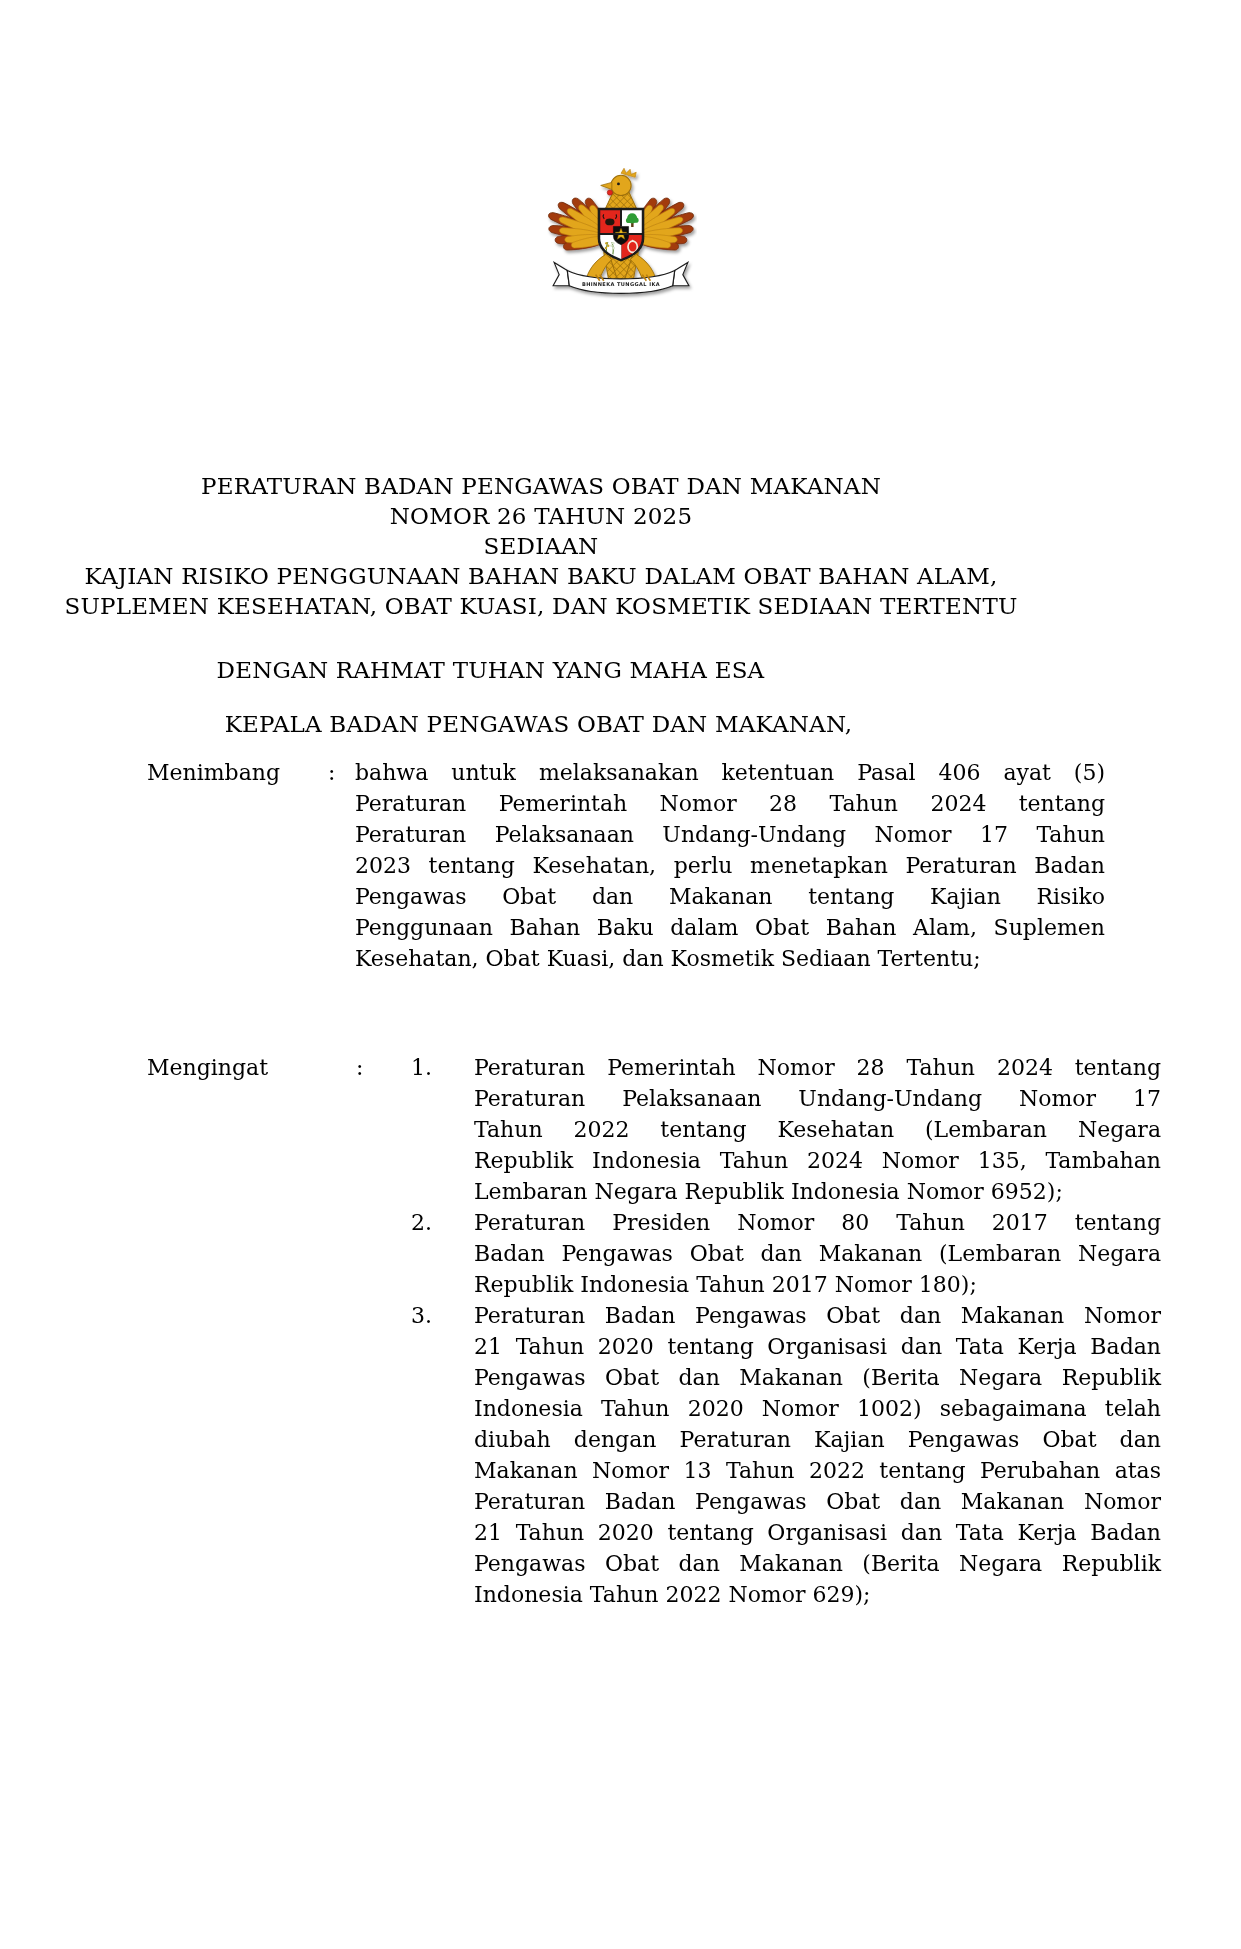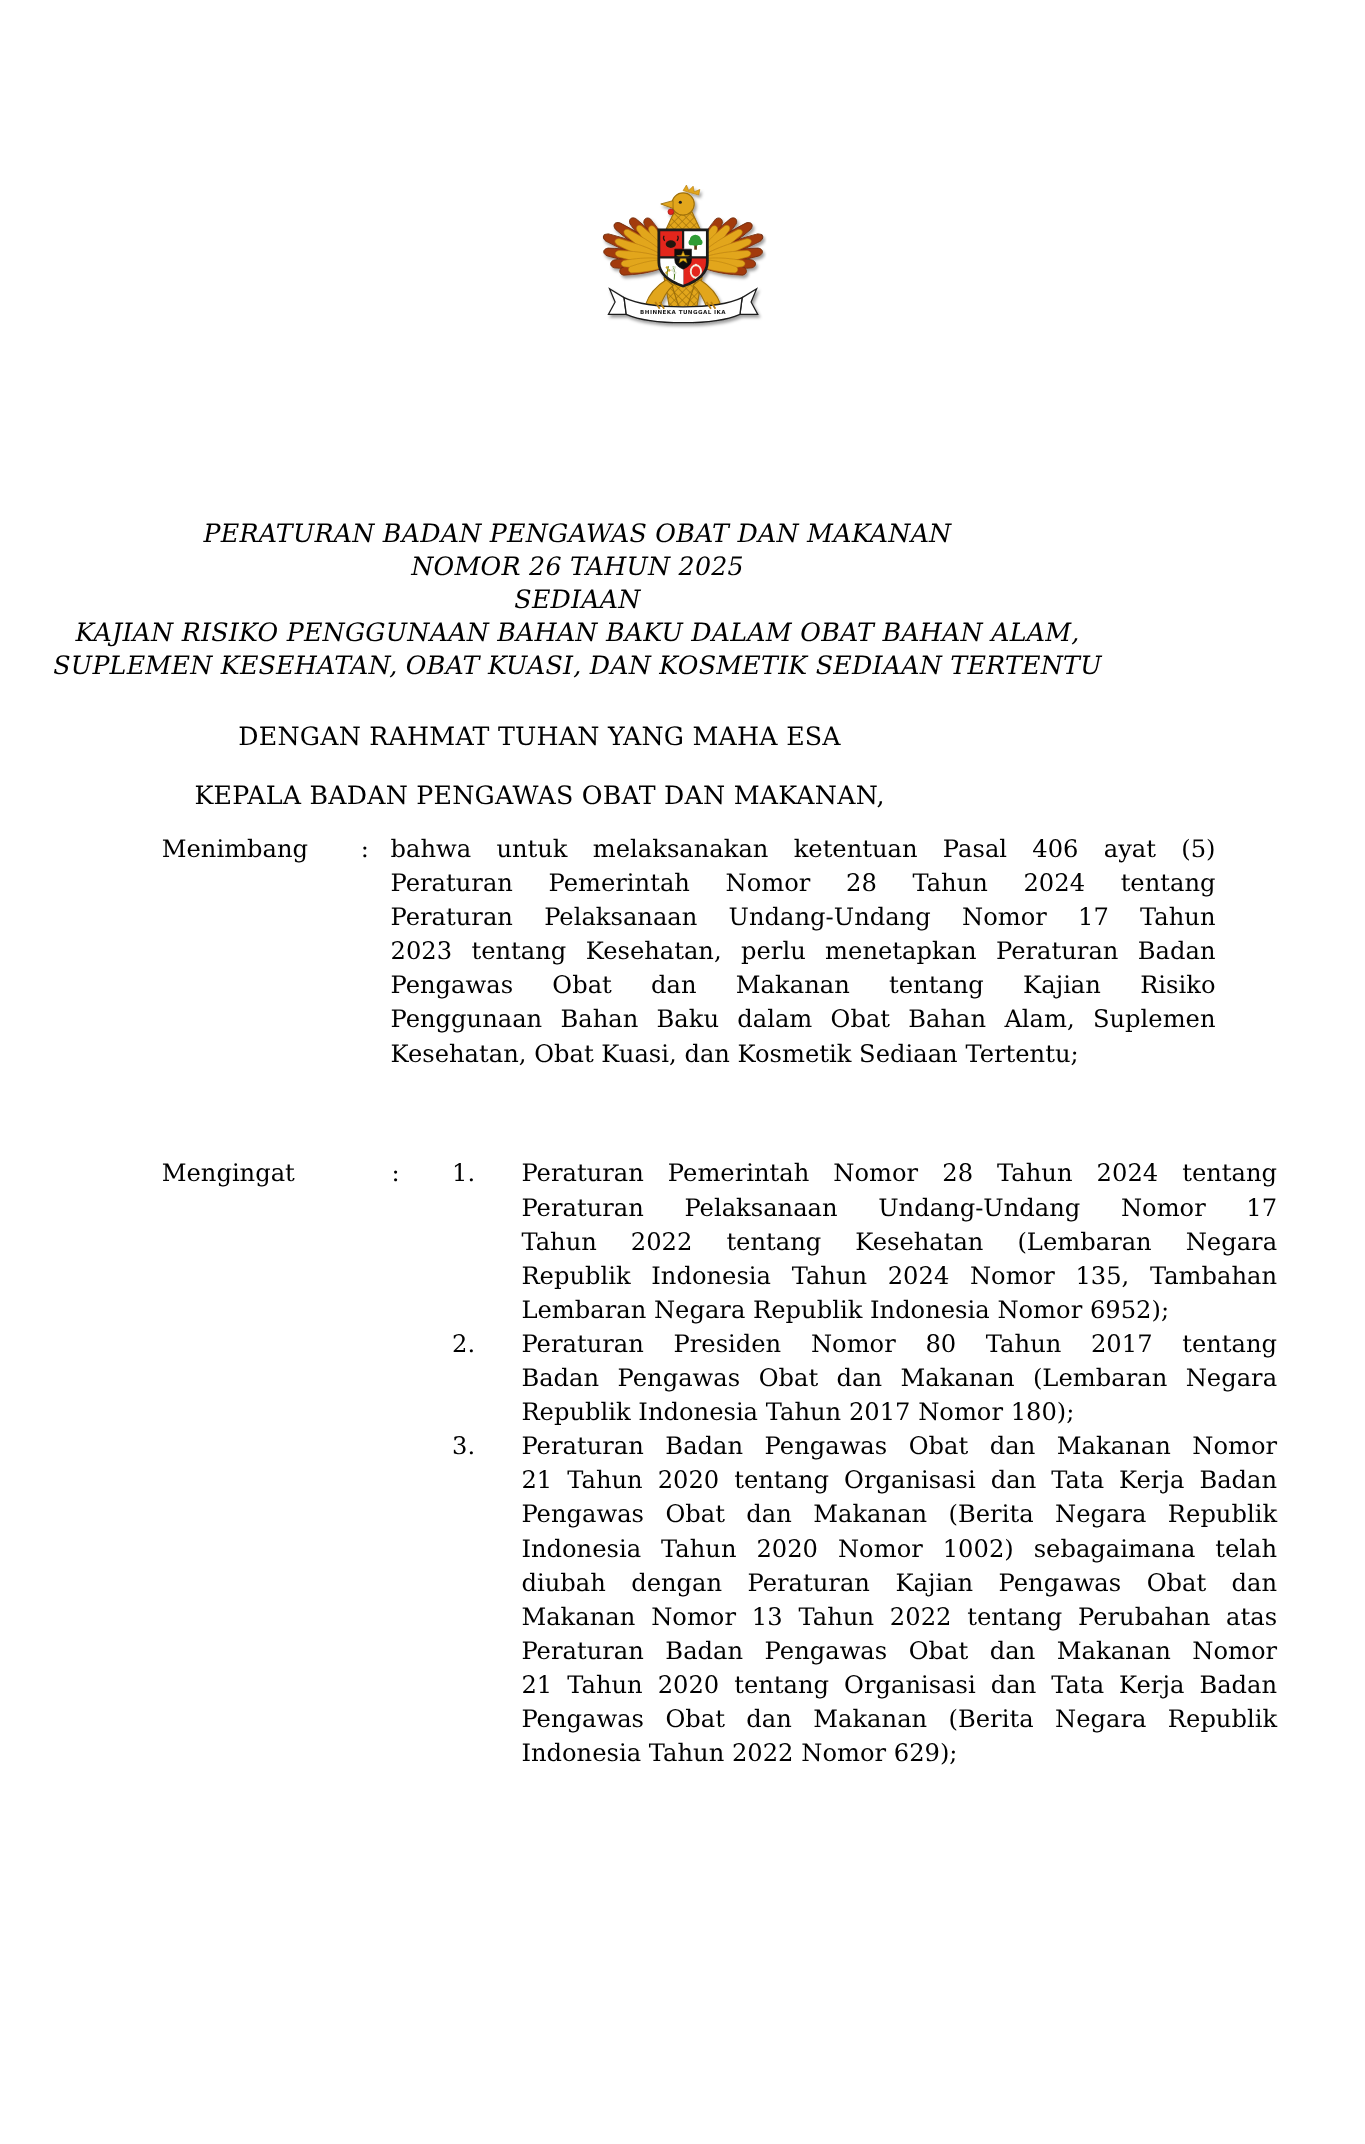--- a/index.html
+++ b/index.html
@@ -11,34 +11,33 @@
     font-family:"DejaVu Serif","Liberation Serif",serif;
     color:#000000;
     overflow:hidden;
   }
   .emblem {
     position:absolute; top:146px; left:545px;
     width:152px; height:164px;
   }
   .emblem svg { width:100%; height:100%; display:block; }
   .title-block {
-    position:absolute; top:471px; left:0; width:1050px;
+    position:absolute; top:471px; left:16px; width:1050px;
     text-align:center;
     font-size:23px; line-height:30px;
     letter-spacing:0.2px;
-    font-style:italic;
   }
   .single-line {
     position:absolute; left:0; width:981px;
     text-align:center;
     font-size:23px; line-height:30px;
     letter-spacing:0.2px;
   }
   .invocation { top:655px; }
-  .issuer { top:709px; }
+  .issuer { top:709px;padding-left:48px; }
   .clause {
     position:absolute; left:147px; width:958px;
     display:grid;
     grid-template-columns:181px 27px 750px;
     font-size:22px; line-height:31px;
   }
   .clause-menimbang { top:757px; }
   .clause-mengingat { top:1052px;gap:28px; }
   .clause-label { text-align:left; }
   .clause-colon { text-align:left; }

